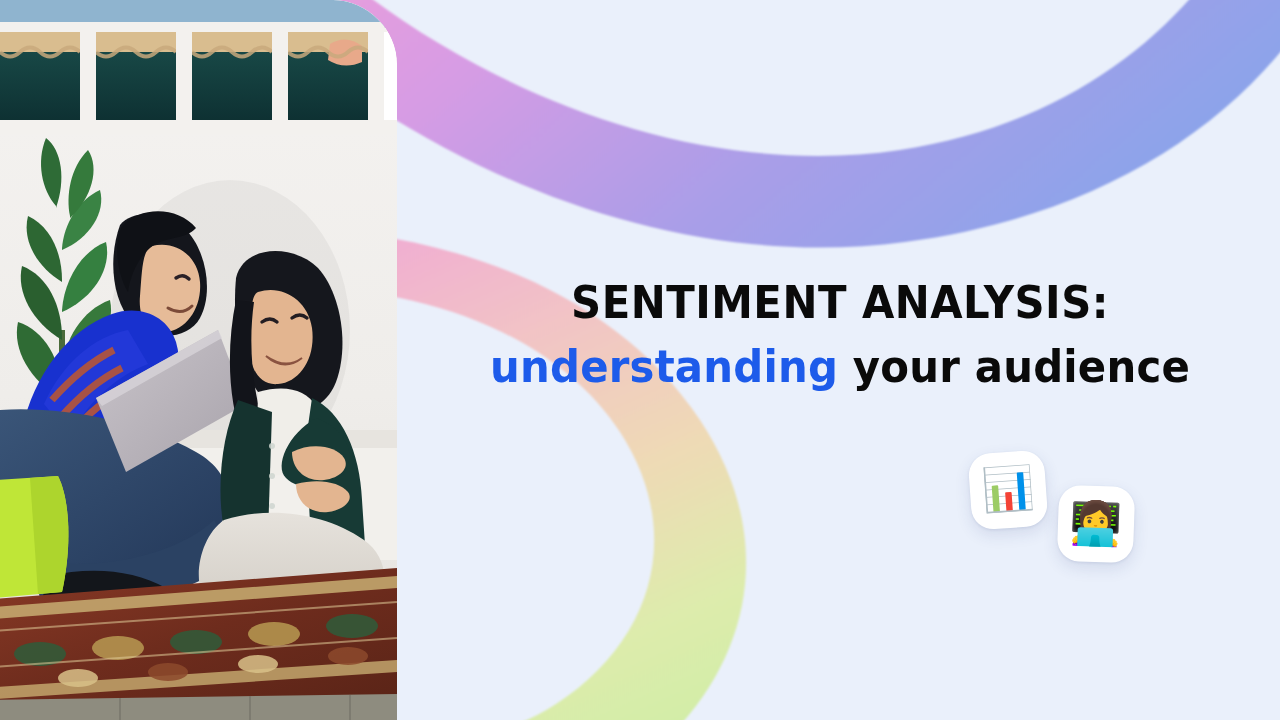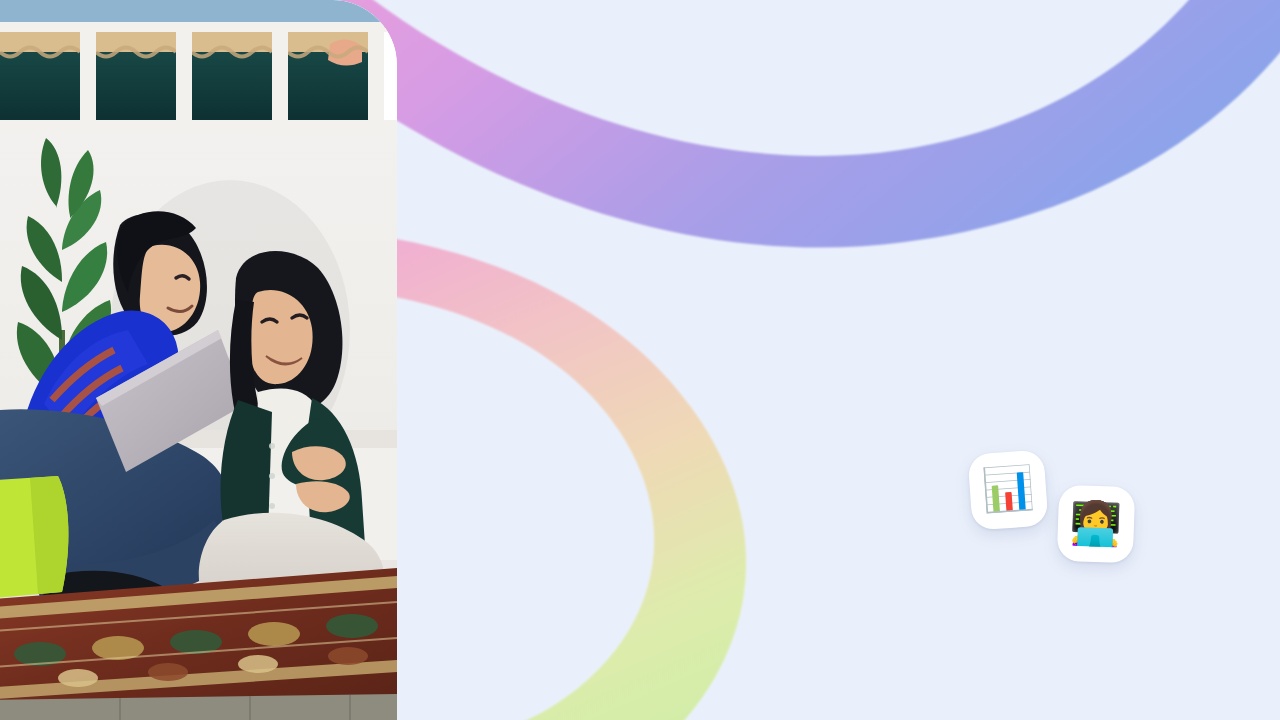--- a/index.html
+++ b/index.html
@@ -404,20 +404,24 @@
         <path d="M -20 700 L 397 694 L 397 720 L -20 720 Z" fill="#8e8c7f"></path>
         <g stroke="#76746a" stroke-width="2" opacity="0.7">
           <path d="M 120 698 L 120 720"></path>
           <path d="M 250 696 L 250 720"></path>
           <path d="M 350 695 L 350 720"></path>
         </g>
       </g>
     </svg>
   </div>
 
+  <div class="copy">
+    <div class="headline-1">SENTIMENT ANALYSIS:</div>
+    <div class="headline-2"><span class="accent">understanding</span><span> your audience</span></div>
+  </div>
 
   <div class="badges">
     <div class="badge badge-chart">
       <span class="badge-glyph">📊</span>
     </div>
     <div class="badge badge-person">
       <span class="badge-glyph">👩‍💻</span>
     </div>
   </div>
 

